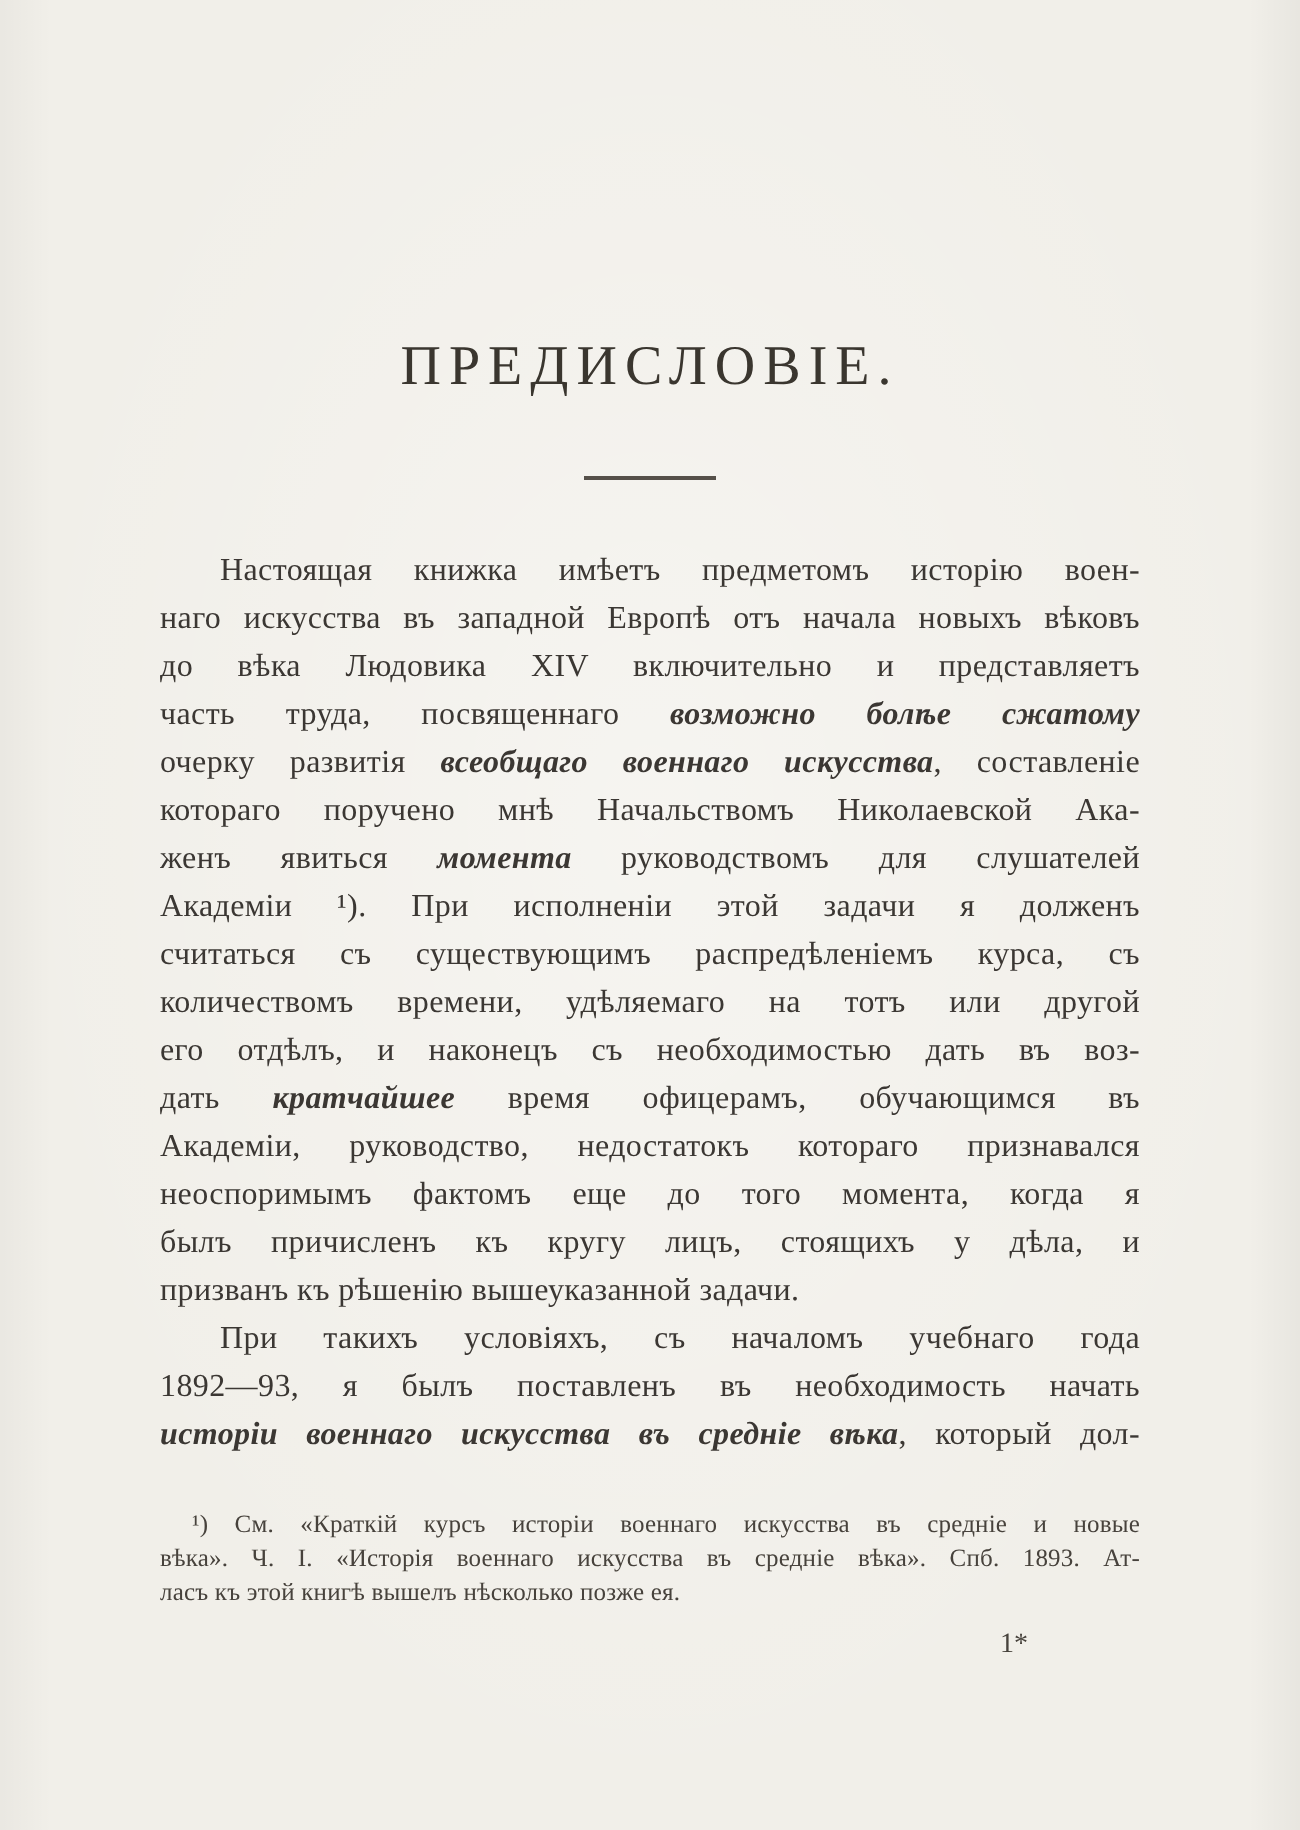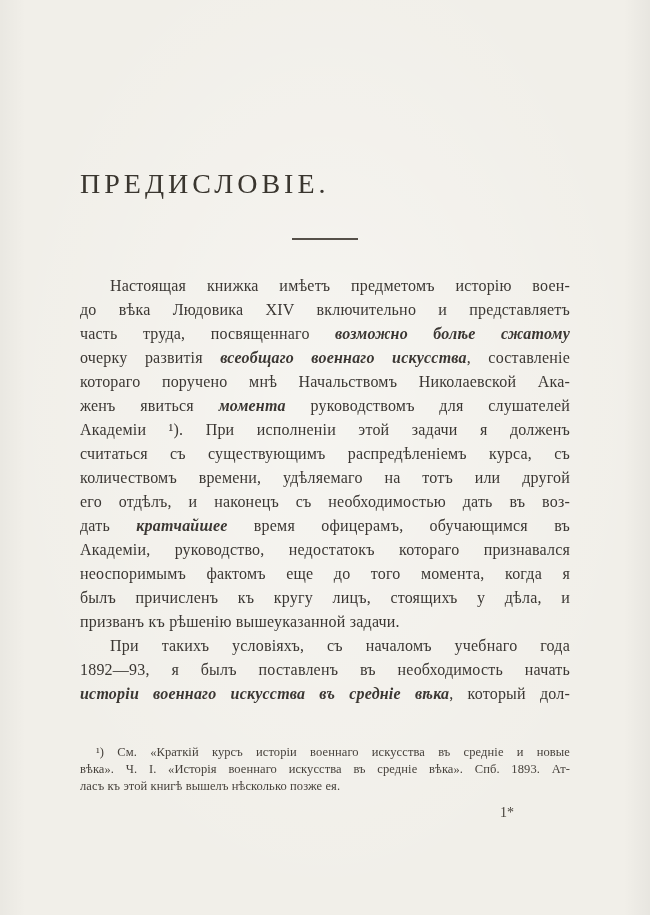--- a/index.html
+++ b/index.html
@@ -21,20 +21,21 @@
     box-sizing: border-box;
     padding: 0 80px;
     background:
       radial-gradient(ellipse at 50% 45%, rgba(255,255,255,0.35) 0%, rgba(0,0,0,0) 70%),
       linear-gradient(90deg, rgba(0,0,0,0.03) 0%, rgba(0,0,0,0) 4%, rgba(0,0,0,0) 96%, rgba(0,0,0,0.04) 100%),
       #f1efe9;
   }
   .title {
     margin: 0;
     padding-top: 168px;
+    text-align: center;
     font-size: 28px;
     font-weight: normal;
     letter-spacing: 4px;
     color: #3a362f;
   }
   .divider {
     width: 66px;
     height: 2px;
     background: #555049;
     margin: 38px auto 0 auto;
@@ -54,21 +55,21 @@
   }
   .line.last {
     text-align-last: left;
     -moz-text-align-last: left;
   }
   .line.first {
     text-indent: 30px;
   }
   .it { font-style: italic; font-weight: bold; }
   .footnote {
-    margin-top: 38px;
+    margin-top: 24px;
     font-size: 12.5px;
     line-height: 17px;
     letter-spacing: 0.1px;
     color: #47423c;
   }
   .footnote .line.first {
     text-indent: 16px;
   }
   .page-marker {
     margin-top: 10px;
@@ -79,20 +80,21 @@
   }
 </style>
 </head>
 <body>
 
 <div class="page">
   <h1 class="title">ПРЕДИСЛОВІЕ.</h1>
   <div class="divider"></div>
   <div class="body-text">
       <div class="line first"><span>Настоящая книжка имѣетъ предметомъ исторію воен-</span></div>
+      <div class="line"><span>наго искусства въ западной Европѣ отъ начала новыхъ вѣковъ</span></div>
       <div class="line"><span>до вѣка Людовика XIV включительно и представляетъ</span></div>
       <div class="line"><span>часть труда, посвященнаго </span><span class="it">возможно болѣе сжатому</span></div>
       <div class="line"><span>очерку развитія </span><span class="it">всеобщаго военнаго искусства</span><span>, составленіе</span></div>
       <div class="line"><span>котораго поручено мнѣ Начальствомъ Николаевской Ака-</span></div>
       <div class="line"><span>женъ явиться </span><span class="it">момента</span><span> руководствомъ для слушателей</span></div>
       <div class="line"><span>Академіи ¹). При исполненіи этой задачи я долженъ</span></div>
       <div class="line"><span>считаться съ существующимъ распредѣленіемъ курса, съ</span></div>
       <div class="line"><span>количествомъ времени, удѣляемаго на тотъ или другой</span></div>
       <div class="line"><span>его отдѣлъ, и наконецъ съ необходимостью дать въ воз-</span></div>
       <div class="line"><span>дать </span><span class="it">кратчайшее</span><span> время офицерамъ, обучающимся въ</span></div>

